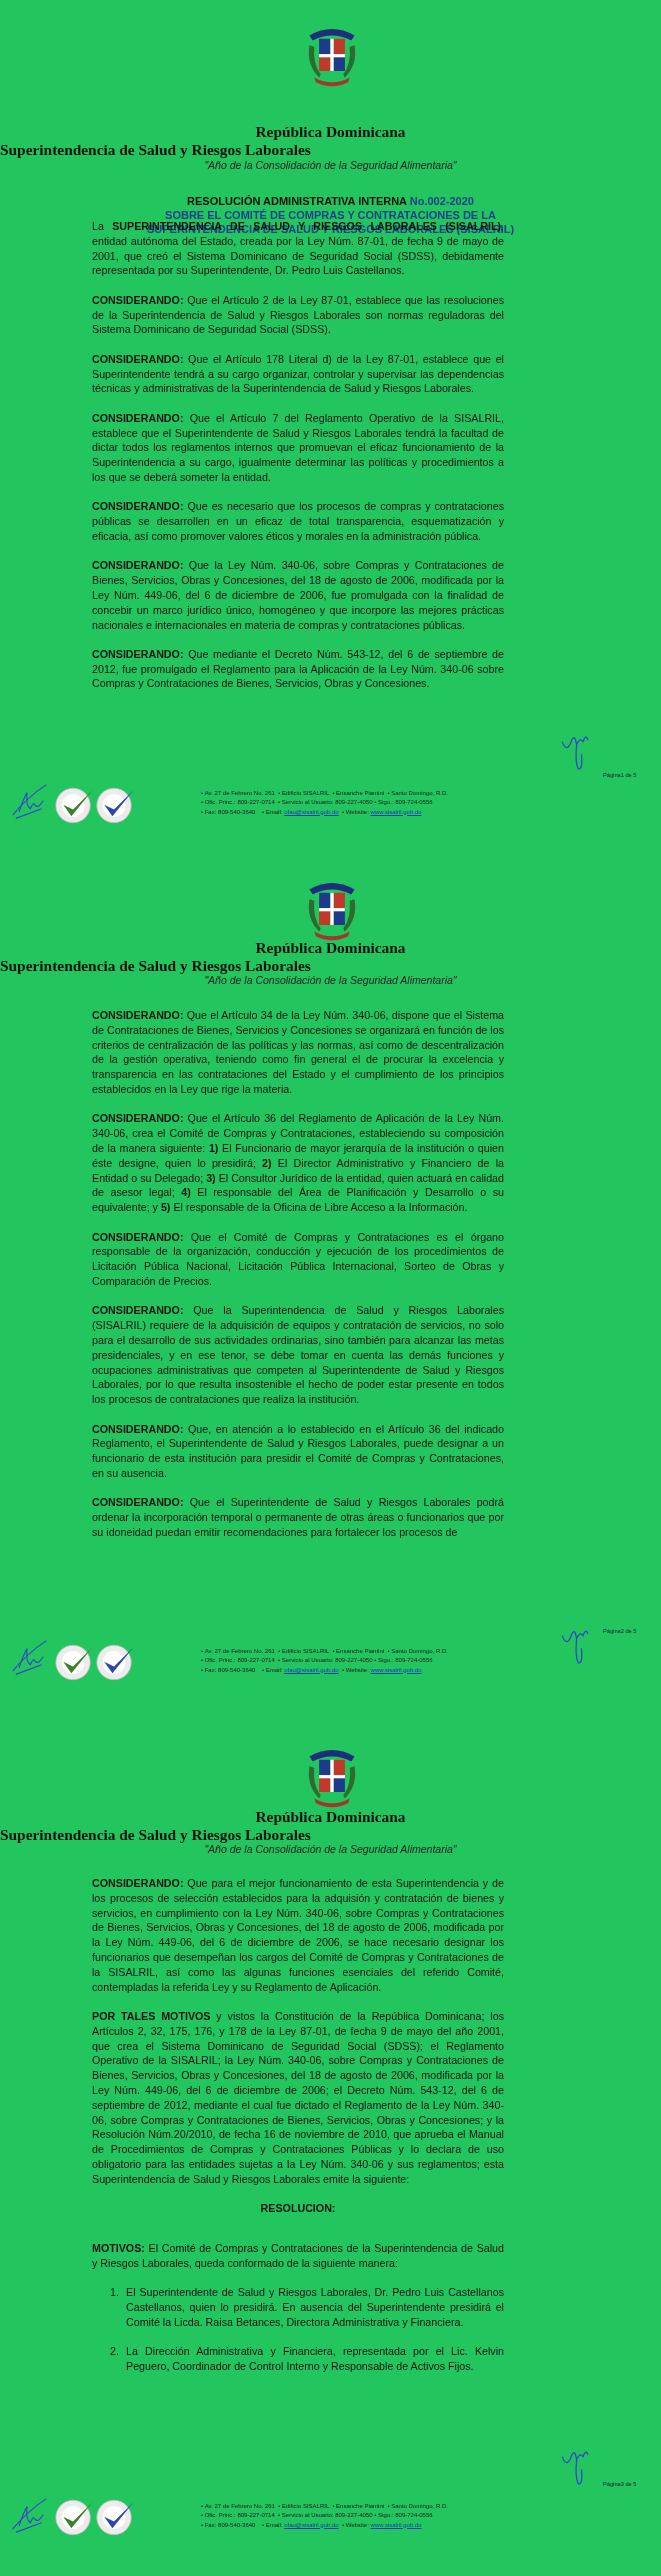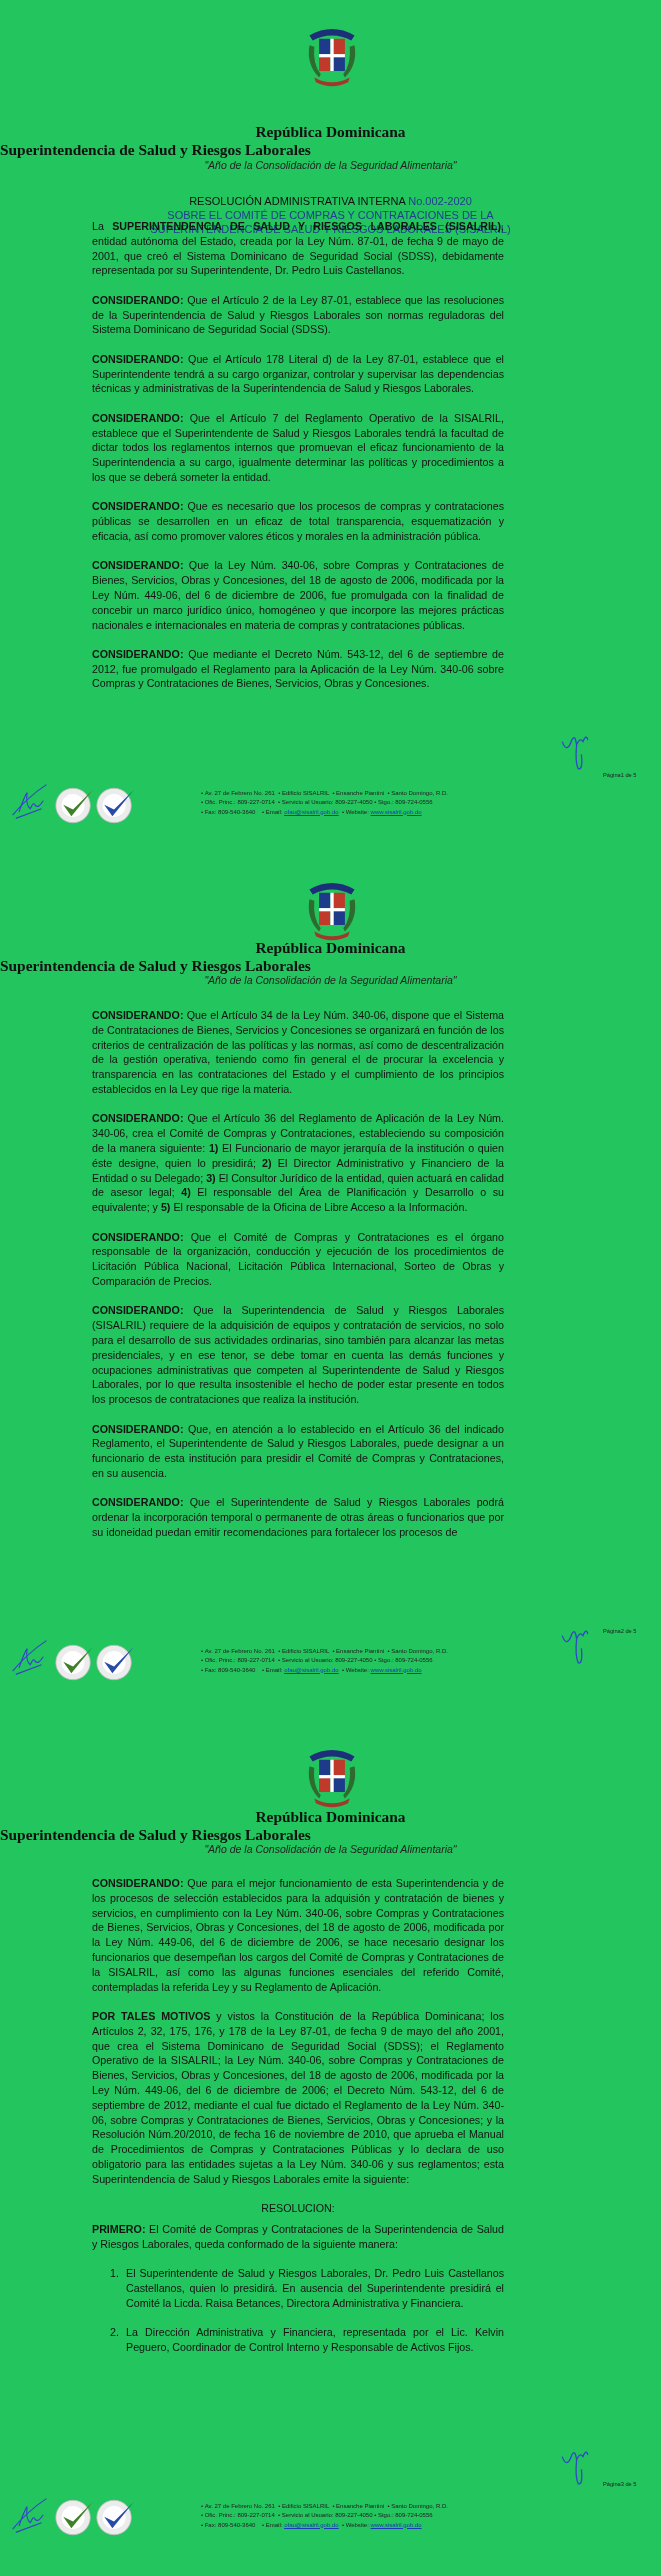--- a/index.html
+++ b/index.html
@@ -11,29 +11,29 @@
     .page-3 { height: 859px; }
     .crest { position: absolute; left: 303px; width: 58px; height: 65px; }
     .h-country { position: absolute; left: 0; width: 661px; text-align: center;
       font-family: "Liberation Serif", serif; font-weight: bold; font-size: 15.4px; color: #111; }
     .h-agency { position: absolute; left: 0; width: 661px; text-align: left;
       font-family: "Liberation Serif", serif; font-weight: bold; font-size: 15.4px; color: #111; }
     .h-motto { position: absolute; left: 0; width: 661px; text-align: center;
       font-style: italic; font-size: 10.5px; color: #222; }
 
     .res-title { position: absolute; left: 0; width: 661px; text-align: center;
-      font-weight: normal; font-size: 11px; line-height: 13.8px; }
+      font-weight: bold; font-size: 11px; line-height: 13.8px; }
     .res-title .black { color: #111; }
     .res-title .blue { color: #1f3f8f; }
 
     .body { position: absolute; left: 92px; width: 412px; font-size: 10.7px;
       line-height: 14.8px; text-align: justify; color: #141414; }
     .para { margin-bottom: 14.6px; }
     .para b { font-weight: bold; }
-    .center-head { text-align: center; font-weight: normal; margin-bottom: 6px; }
+    .center-head { text-align: center; font-weight: bold; margin-bottom: 25px; }
     .list-item { display: flex; margin-bottom: 14.6px; padding-left: 18px; }
     .list-num { width: 16px; flex: 0 0 16px; }
     .list-text { flex: 1; text-align: justify; }
 
     .initials-right { position: absolute; left: 559px; width: 32px; height: 44px; }
     .page-num { position: absolute; left: 603px; font-size: 5.7px; color: #222; font-family: "Liberation Sans", sans-serif; }
     .initials-left { position: absolute; left: 11.3px; width: 37px; height: 41px; }
     .cert { position: absolute; width: 41px; height: 41px; }
     .contact { position: absolute; left: 201px; font-size: 6px; line-height: 9.3px; color: #222; }
     .contact a { color: #1a3ab8; text-decoration: underline; }
@@ -165,21 +165,21 @@
     <path d="M14 66 Q36 78 58 66 L56 72 Q36 82 16 72 Z" fill="#a0392b"></path>
   </svg>
   <div class="h-country" style="top:91px">República Dominicana</div>
   <div class="h-agency" style="top:109px">Superintendencia de Salud y Riesgos Laborales</div>
   <div class="h-motto" style="top:126px">"Año de la Consolidación de la Seguridad Alimentaria"</div>
 
   <div class="body" style="top:159px">
     <p class="para"><b>CONSIDERANDO:</b><span> Que para el mejor funcionamiento de esta Superintendencia y de los procesos de selección establecidos para la adquisión y contratación de bienes y servicios, en cumplimiento con la Ley Núm. 340-06, sobre Compras y Contrataciones de Bienes, Servicios, Obras y Concesiones, del 18 de agosto de 2006, modificada por la Ley Núm. 449-06, del 6 de diciembre de 2006, se hace necesario designar los funcionarios que desempeñan los cargos del Comité de Compras y Contrataciones de la SISALRIL, así como las algunas funciones esenciales del referido Comité, contempladas la referida Ley y su Reglamento de Aplicación.</span></p>
     <p class="para"><b>POR TALES MOTIVOS</b><span> y vistos la Constitución de la República Dominicana;  los Artículos 2, 32, 175, 176, y 178 de la Ley 87-01, de fecha 9 de mayo del año 2001, que crea el Sistema Dominicano de Seguridad Social (SDSS); el Reglamento Operativo de la SISALRIL; la Ley Núm. 340-06, sobre Compras y Contrataciones de Bienes, Servicios, Obras y Concesiones, del 18 de agosto de 2006, modificada por la Ley Núm. 449-06, del 6 de diciembre de 2006; el Decreto Núm. 543-12, del 6 de septiembre de 2012, mediante el cual fue dictado el Reglamento de la Ley Núm. 340-06, sobre Compras y Contrataciones de Bienes, Servicios, Obras y Concesiones; y la Resolución Núm.20/2010, de fecha 16 de noviembre de 2010, que aprueba el Manual de Procedimientos de Compras y Contrataciones Públicas y lo declara de uso obligatorio para las entidades sujetas a la Ley Núm. 340-06 y sus reglamentos; esta Superintendencia de Salud y Riesgos Laborales emite la siguiente:</span></p>
     <div class="center-head">RESOLUCION:</div>
-    <p class="para"><b>PRIMERO:</b><span> El Comité de Compras y Contrataciones de la Superintendencia de Salud y Riesgos Laborales, queda conformado de la siguiente manera:</span></p>
+    <p class="para"><b>MOTIVOS:</b><span> El Comité de Compras y Contrataciones de la Superintendencia de Salud y Riesgos Laborales, queda conformado de la siguiente manera:</span></p>
     <div class="list-item">
       <span class="list-num">1.</span>
       <span class="list-text">El Superintendente de Salud y Riesgos Laborales, Dr. Pedro Luis Castellanos Castellanos, quien lo presidirá. En ausencia del Superintendente presidirá el Comité la Licda. Raisa Betances, Directora Administrativa y Financiera.</span>
     </div>
     <div class="list-item">
       <span class="list-num">2.</span>
       <span class="list-text">La Dirección Administrativa y Financiera, representada por el Lic. Kelvin Peguero, Coordinador de Control Interno y Responsable de Activos Fijos.</span>
     </div>
   </div>
 

